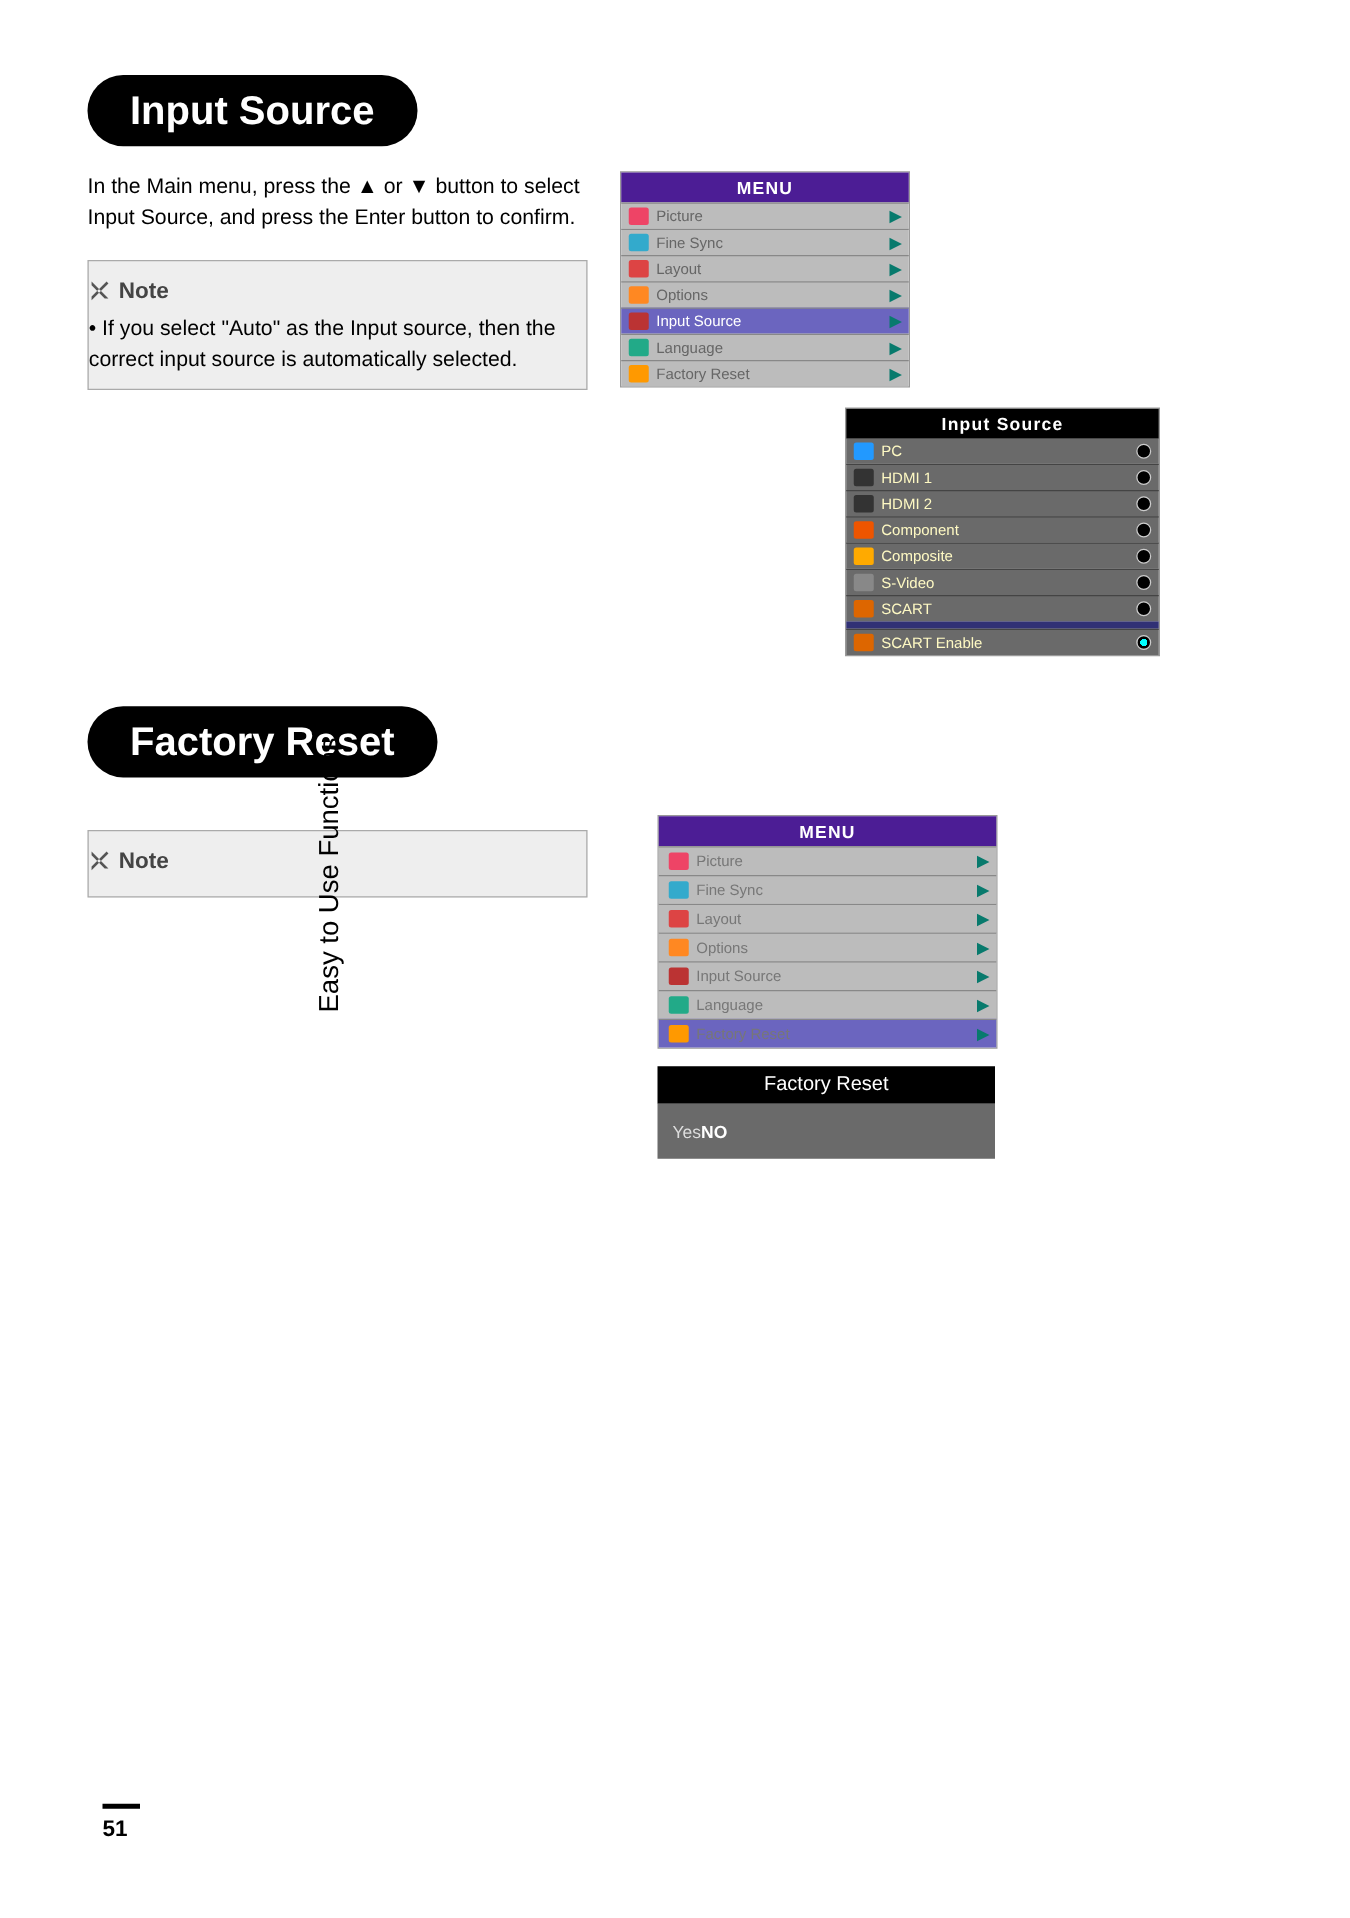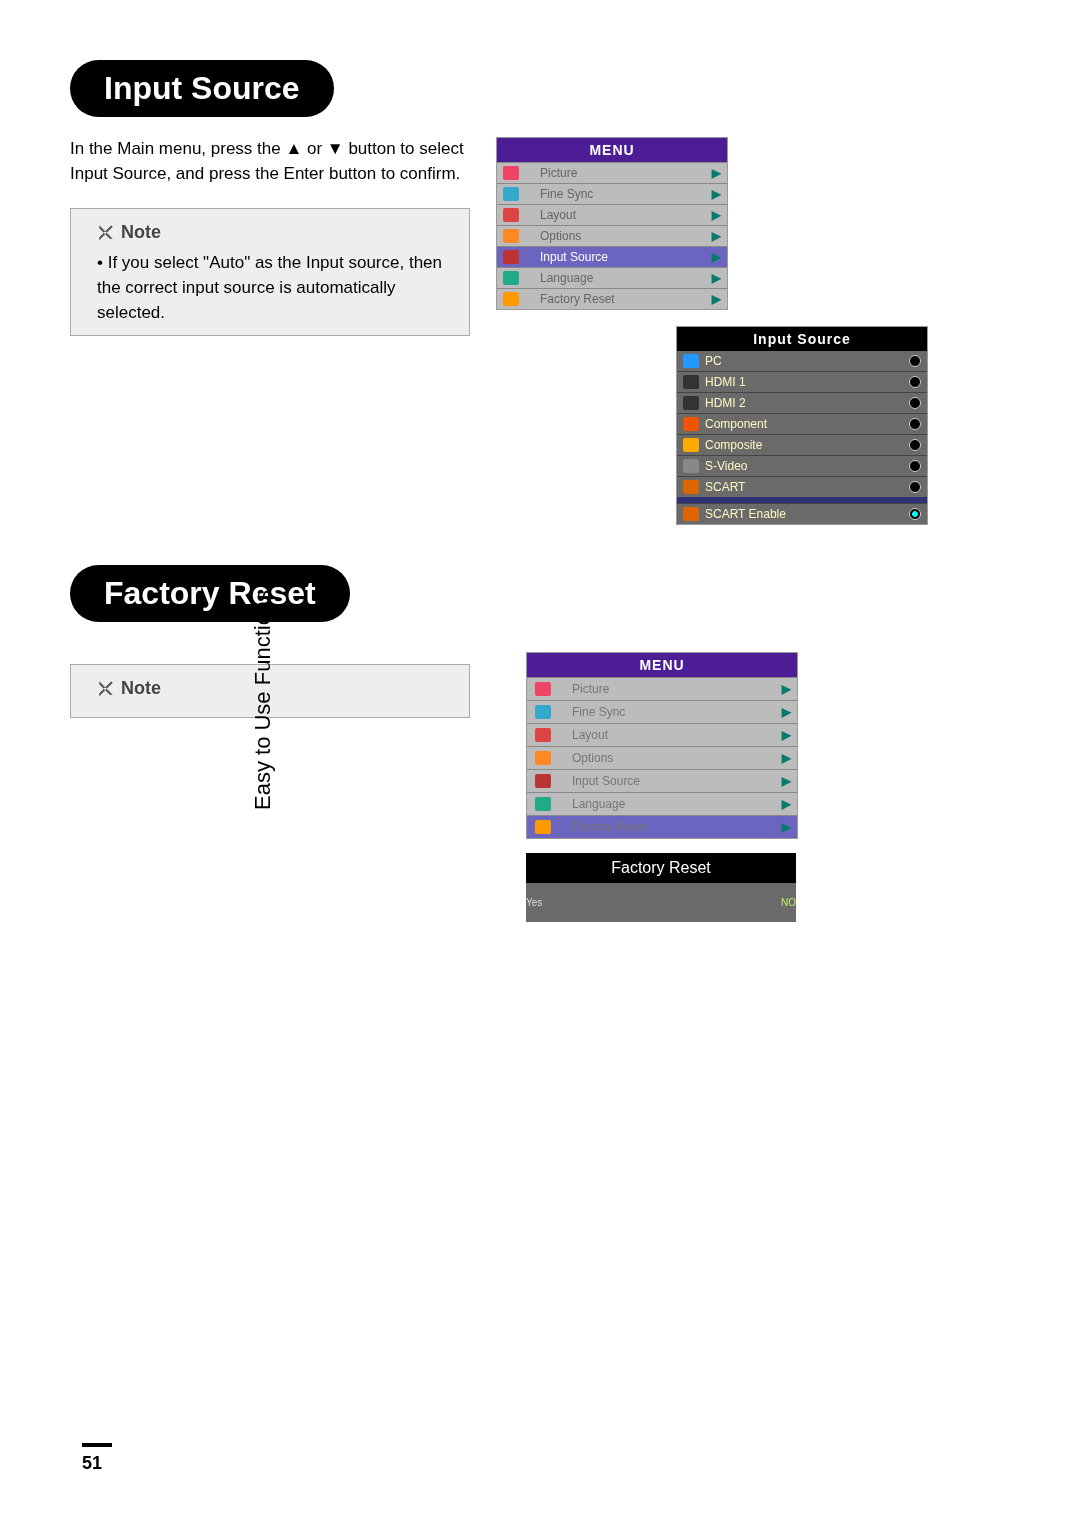--- a/index.html
+++ b/index.html
@@ -1,26 +1,26 @@
 <!DOCTYPE html>
 <html><head>
 <meta charset="utf-8">
 <style>
 body{margin:0;background:#fff;font-family:Arial,Helvetica,sans-serif;color:#000}
 .page{width:1080px;height:1534px;position:relative;margin:0 auto;box-sizing:border-box;padding:60px 70px 0 70px}
 .heading-pill{display:inline-block;background:#000;color:#fff;font-size:32px;font-weight:bold;padding:10px 34px;border-radius:30px;margin-bottom:20px}
 .two-col{display:flex;gap:26px;align-items:flex-start}
 .left-col{flex:0 0 400px;font-size:17px;line-height:1.45}
 .right-col{flex:1}
-.note-box{border:1px solid #aaa;background:#eee;padding:10px 26px;margin-top:22px}
+.note-box{border:1px solid #aaa;background:#eee;padding:10px 0;margin-top:22px}
 .note-title{font-weight:bold;color:#444;font-size:18px;margin-bottom:6px;display:flex;align-items:center;gap:6px}
 .note-icon svg{display:block}
 .menu-panel{width:230px;border:1px solid #999;font-size:12px}
 .menu-title{background:#4c1d95;color:#fff;text-align:center;padding:4px 0;font-weight:bold;font-size:14px;letter-spacing:1px}
-.menu-row{display:flex;align-items:center;gap:21px;padding:3px 6px;background:#bcbcbc;border-top:1px solid #888;position:relative}
+.menu-row{display:flex;align-items:center;gap:6px;padding:3px 6px;background:#bcbcbc;border-top:1px solid #888;position:relative}
 .menu-row .arrow{position:absolute;right:6px;color:#087a6d;font-weight:bold}
 .menu-row.sel{background:#6b65bf;color:#fff}
 .menu-row.sel .label{color:#fff}
 .menu-row .label{color:#666}
 .micon{width:16px;height:14px;display:inline-block;border-radius:2px}
 .ic1{background:#e46}
 .ic2{background:#3ac}
 .ic3{background:#d44}
 .ic4{background:#f82}
 .ic5{background:#b33}
@@ -37,21 +37,21 @@
 .input-row{display:flex;align-items:center;gap:6px;padding:3px 6px;background:#6a6a6a;border-top:1px solid #444;position:relative;color:#fef9c3;font-size:12px}
 .input-row.top{border-top:none}
 .radio{position:absolute;right:6px;width:10px;height:10px;border:1px solid #ccc;border-radius:50%;background:#000}
 .radio.sel{background:radial-gradient(circle,#0ff 40%,#000 42%)}
 .sep-row{height:6px;background:#313175}
 .menu-panel.wide{width:270px;margin:10px 0 0 30px}
 .menu-panel.wide .menu-row{padding:4px 8px}
 .menu-panel.wide .menu-row .label{color:#777}
 .fr-panel{width:270px;margin:14px 0 0 30px}
 .fr-title{background:#000;color:#fff;text-align:center;padding:6px 0;font-size:16px}
-.fr-body{background:#6a6a6a;display:flex;justify-content:space-between;padding:14px 0;color:#ddd;font-size:10px}
+.fr-body{background:#6a6a6a;display:flex;justify-content:flex-start;padding:14px 12px;color:#ddd;font-size:14px}
 .side-tab{position:absolute;left:30px;top:810px;transform:rotate(-90deg);transform-origin:left top;font-size:22px;white-space:nowrap;padding-top:220px}
 .page-num{position:absolute;left:82px;bottom:60px;font-weight:bold;font-size:18px;border-top:4px solid #000;padding-top:6px;width:30px}
 </style>
 </head>
 <body>
 
 <div class="page">
 
   
   <div class="heading-pill">Input Source</div>
@@ -210,21 +210,21 @@
             <span class="micon ic7"></span>
             <span class="label">Factory Reset</span>
             <span class="arrow">▶</span>
           </div>
       </div>
 
       <div class="fr-panel">
         <div class="fr-title">Factory Reset</div>
         <div class="fr-body">
           <span>Yes</span>
-          <span style="color:#bef264;font-weight:normal">NO</span>
+          <span style="color:#ffffff;font-weight:bold">NO</span>
         </div>
       </div>
     </div>
   </div>
 
   <div class="side-tab">Easy to Use Functions</div>
   <div class="page-num">51</div>
 </div>
 
 </body></html>

